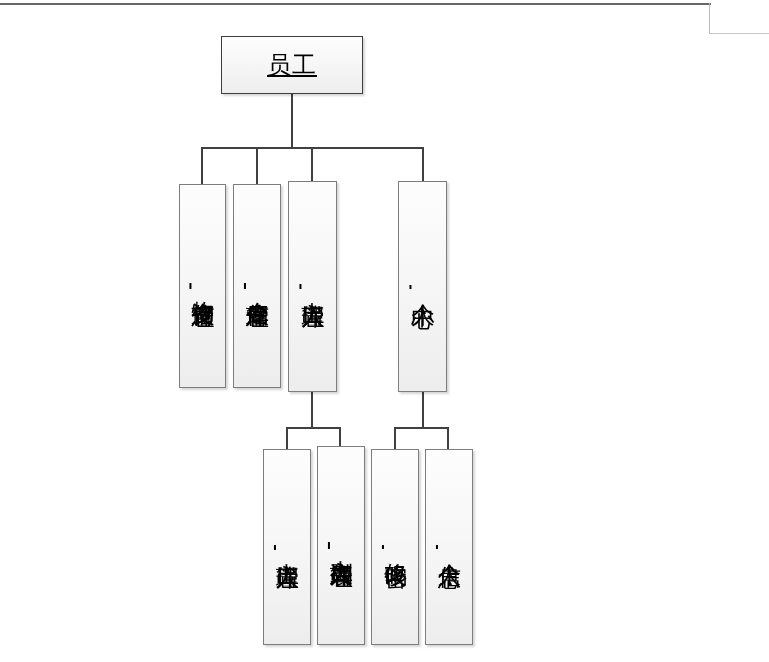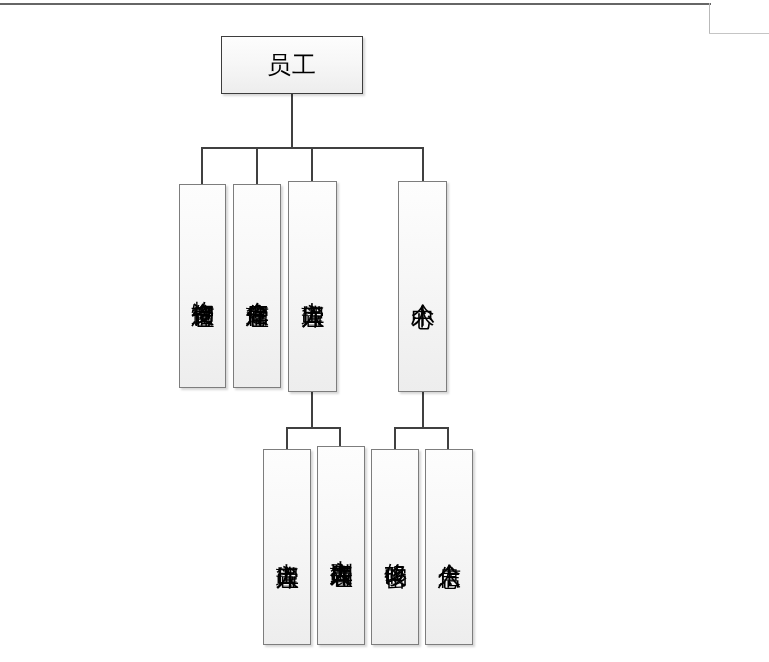--- a/index.html
+++ b/index.html
@@ -58,20 +58,21 @@
   .node.leaf {
     border: 1px solid #7d7d7d;
   }
 
   .node-label {
     color: #000000;
     font-family: "DejaVu Serif", "Liberation Serif", serif;
     line-height: 1.04;
     text-align: center;
     white-space: nowrap;
+    text-decoration: underline;
   }
   .node.root .node-label {
     font-size: 24px;
     letter-spacing: 1px;
   }
   
   .node.branch .node-label,
   .node.leaf .node-label {
     writing-mode: vertical-rl;
     text-orientation: upright;

